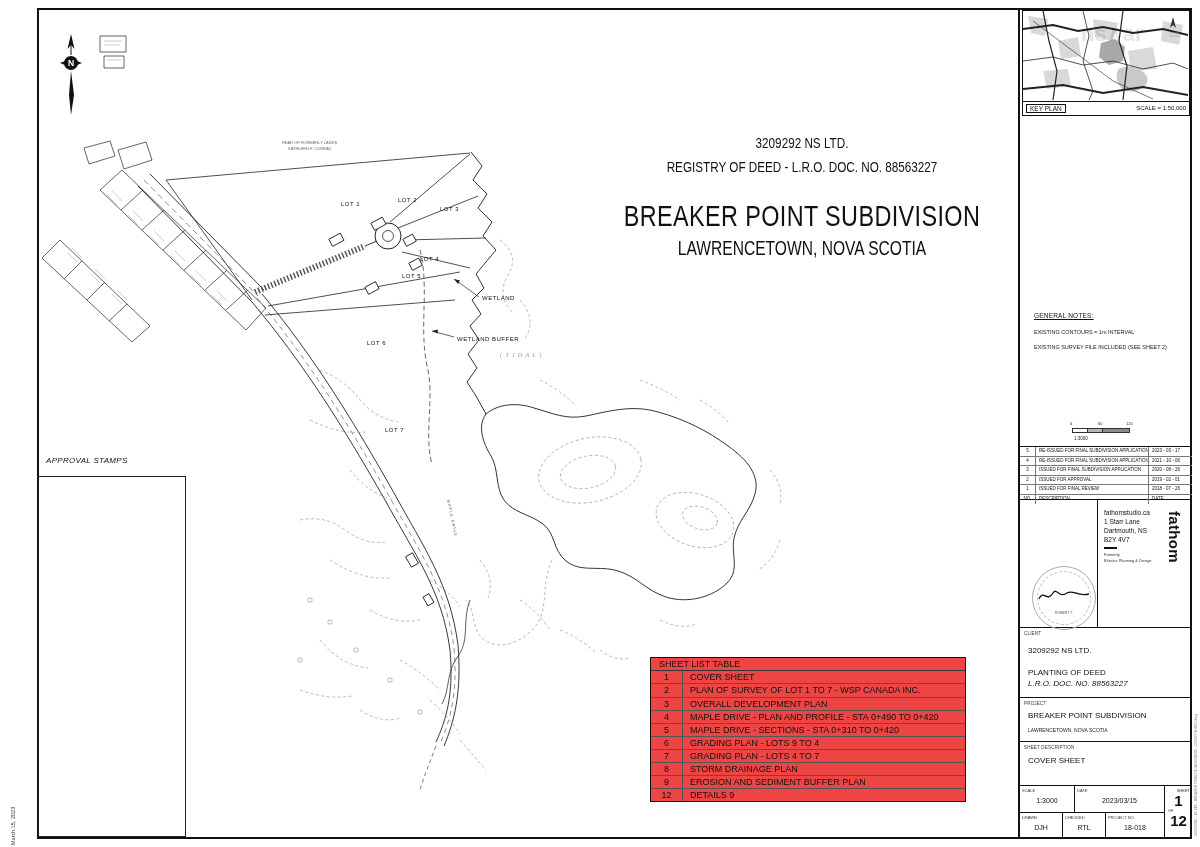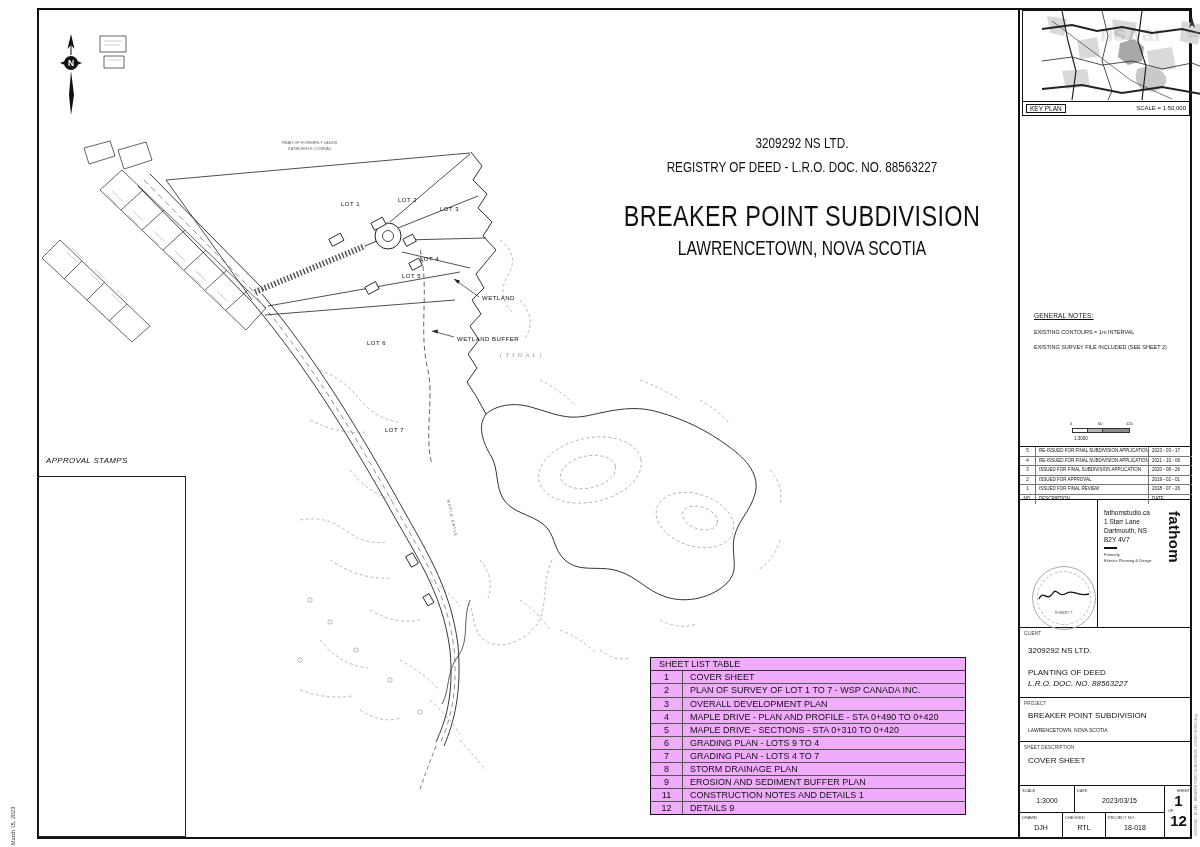--- a/index.html
+++ b/index.html
@@ -12,29 +12,29 @@
   
   #titleblk{left:562px;top:134px;width:480px;text-align:center;transform:scaleX(.78);}
   #titleblk .l1{font-size:15px;}
   #titleblk .l2{font-size:15px;margin-top:7px;}
   #titleblk .l3{font-size:30px;margin-top:24px;letter-spacing:.5px;}
   #titleblk .l4{font-size:20px;margin-top:4px;}
   
   #approval-label{left:46px;top:456px;font-size:8px;letter-spacing:.3px;font-style:italic;}
   #approval-box{left:38px;top:476px;width:148px;height:361px;border:1.5px solid #222;box-sizing:border-box;}
   
-  #sheetlist{left:650px;top:657px;width:316px;border:1.5px solid #111;box-sizing:border-box;font-size:9px;background:#f0abfc;}
+  #sheetlist{left:650px;top:657px;width:316px;border:1.5px solid #111;box-sizing:border-box;font-size:9px;background:#ef4444;}
   #sheetlist .trow{height:12.1px;line-height:12.1px;border-bottom:1px solid #555;display:flex;}
   #sheetlist .trow:last-child{border-bottom:none;}
   #sheetlist .hrow{padding-left:8px;height:12.4px;line-height:12.4px;border-bottom:1px solid #333;}
   #sheetlist .c1{width:31px;text-align:center;border-right:1px solid #555;flex:none;}
   #sheetlist .c2{padding-left:7px;white-space:nowrap;overflow:hidden;}
   
   .cell-label{position:absolute;font-size:4.5px;color:#333;letter-spacing:.2px;}
-  #keyplan{left:1022px;top:10px;width:168px;height:106px;border:1.5px solid #111;box-sizing:border-box;padding-left:19px;}
+  #keyplan{left:1022px;top:10px;width:168px;height:106px;border:1.5px solid #111;box-sizing:border-box;}
   #keyplan-strip{position:absolute;left:0;bottom:0;width:100%;height:14px;border-top:1.5px solid #111;box-sizing:border-box;}
   #keyplan-label{position:absolute;left:3px;top:2px;font-size:6.5px;border:1px solid #111;padding:0 3px;background:#fff;}
   #keyplan-scale{position:absolute;right:3px;top:3px;font-size:6px;}
   #notes-title{left:1034px;top:312px;font-size:6.5px;text-decoration:underline;letter-spacing:.2px;}
   .note{left:1034px;font-size:5.5px;color:#222;}
   
   #scalebar{left:1072px;top:428px;width:58px;height:5px;border:.8px solid #333;display:flex;box-sizing:border-box;}
   #scalebar .s1{width:14px;background:#fff;border-right:.8px solid #333;}
   #scalebar .s2{width:14px;background:#b5b5b5;border-right:.8px solid #333;}
   #scalebar .s3{flex:1;background:#8b8b8b;}
@@ -254,24 +254,20 @@
         <div class="c1">7</div>
         <div class="c2">GRADING PLAN - LOTS 4 TO 7</div>
       </div>
     <div class="trow">
         <div class="c1">8</div>
         <div class="c2">STORM DRAINAGE PLAN</div>
       </div>
     <div class="trow">
         <div class="c1">9</div>
         <div class="c2">EROSION AND SEDIMENT BUFFER PLAN</div>
-      </div>
-    <div class="trow">
-        <div class="c1">11</div>
-        <div class="c2">CONSTRUCTION NOTES AND DETAILS 1</div>
       </div>
     <div class="trow">
         <div class="c1">12</div>
         <div class="c2">DETAILS 9</div>
       </div>
   </div>
 
   <div class="abs" id="keyplan">
     <svg width="165" height="89" viewBox="0 0 165 89">
       <g fill="#d9d9d9" stroke="none">

